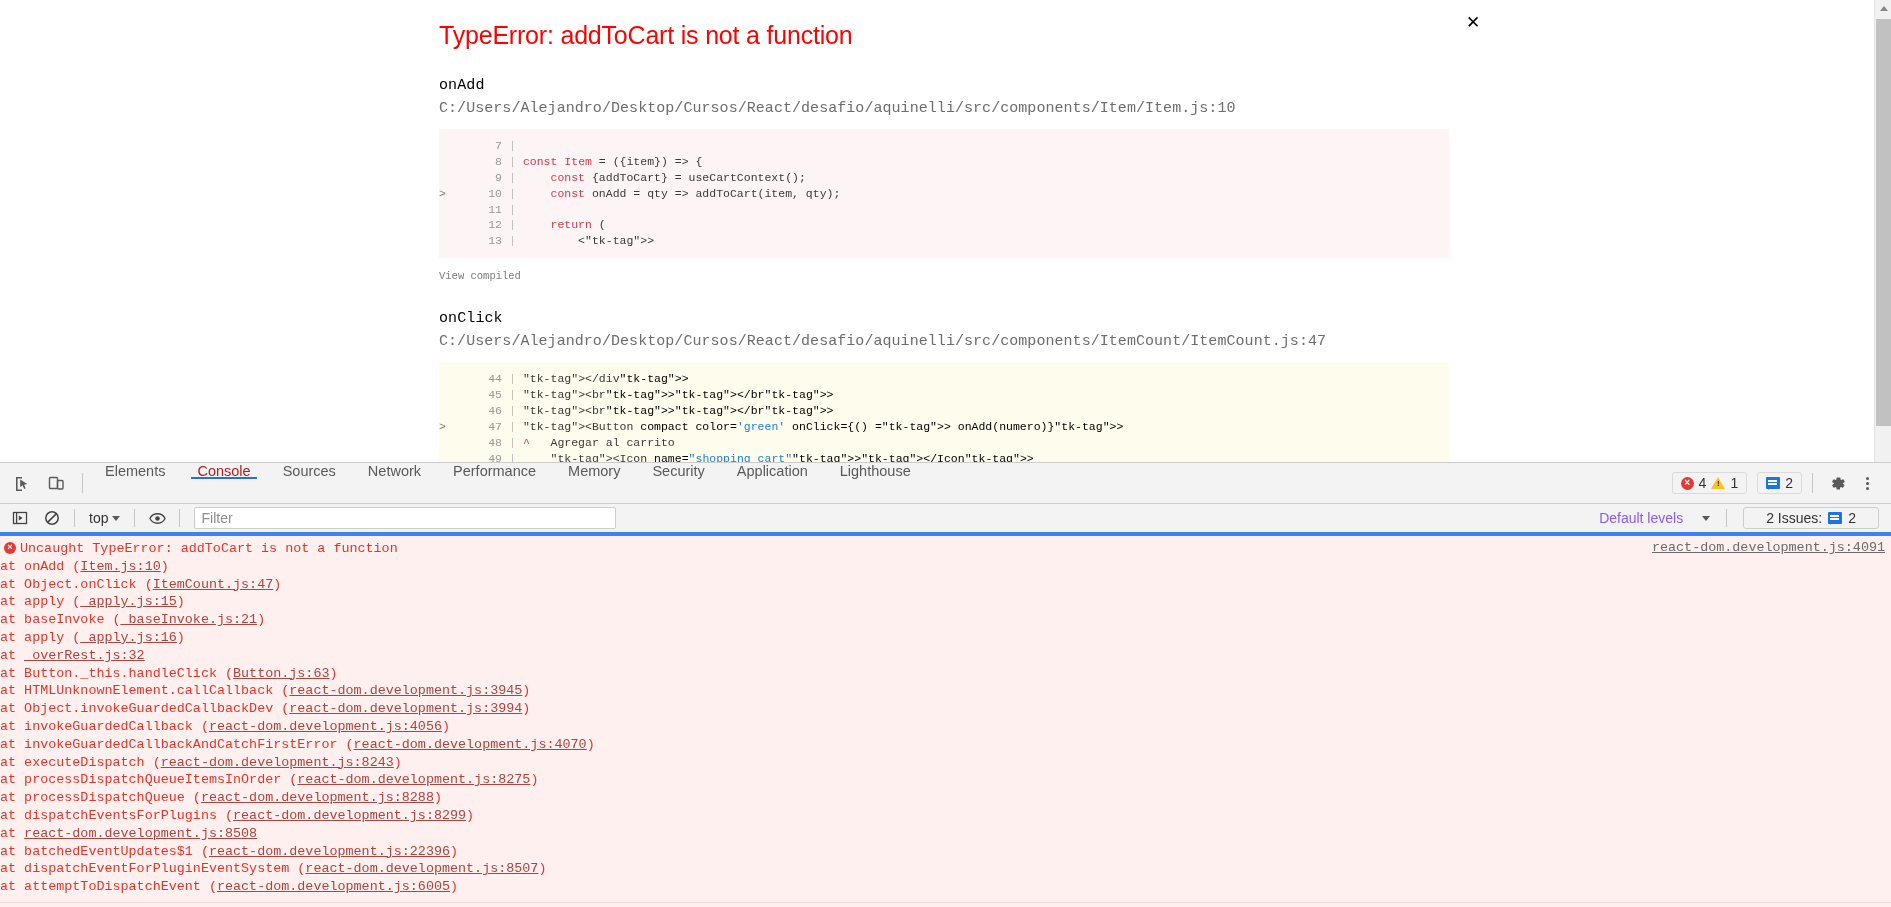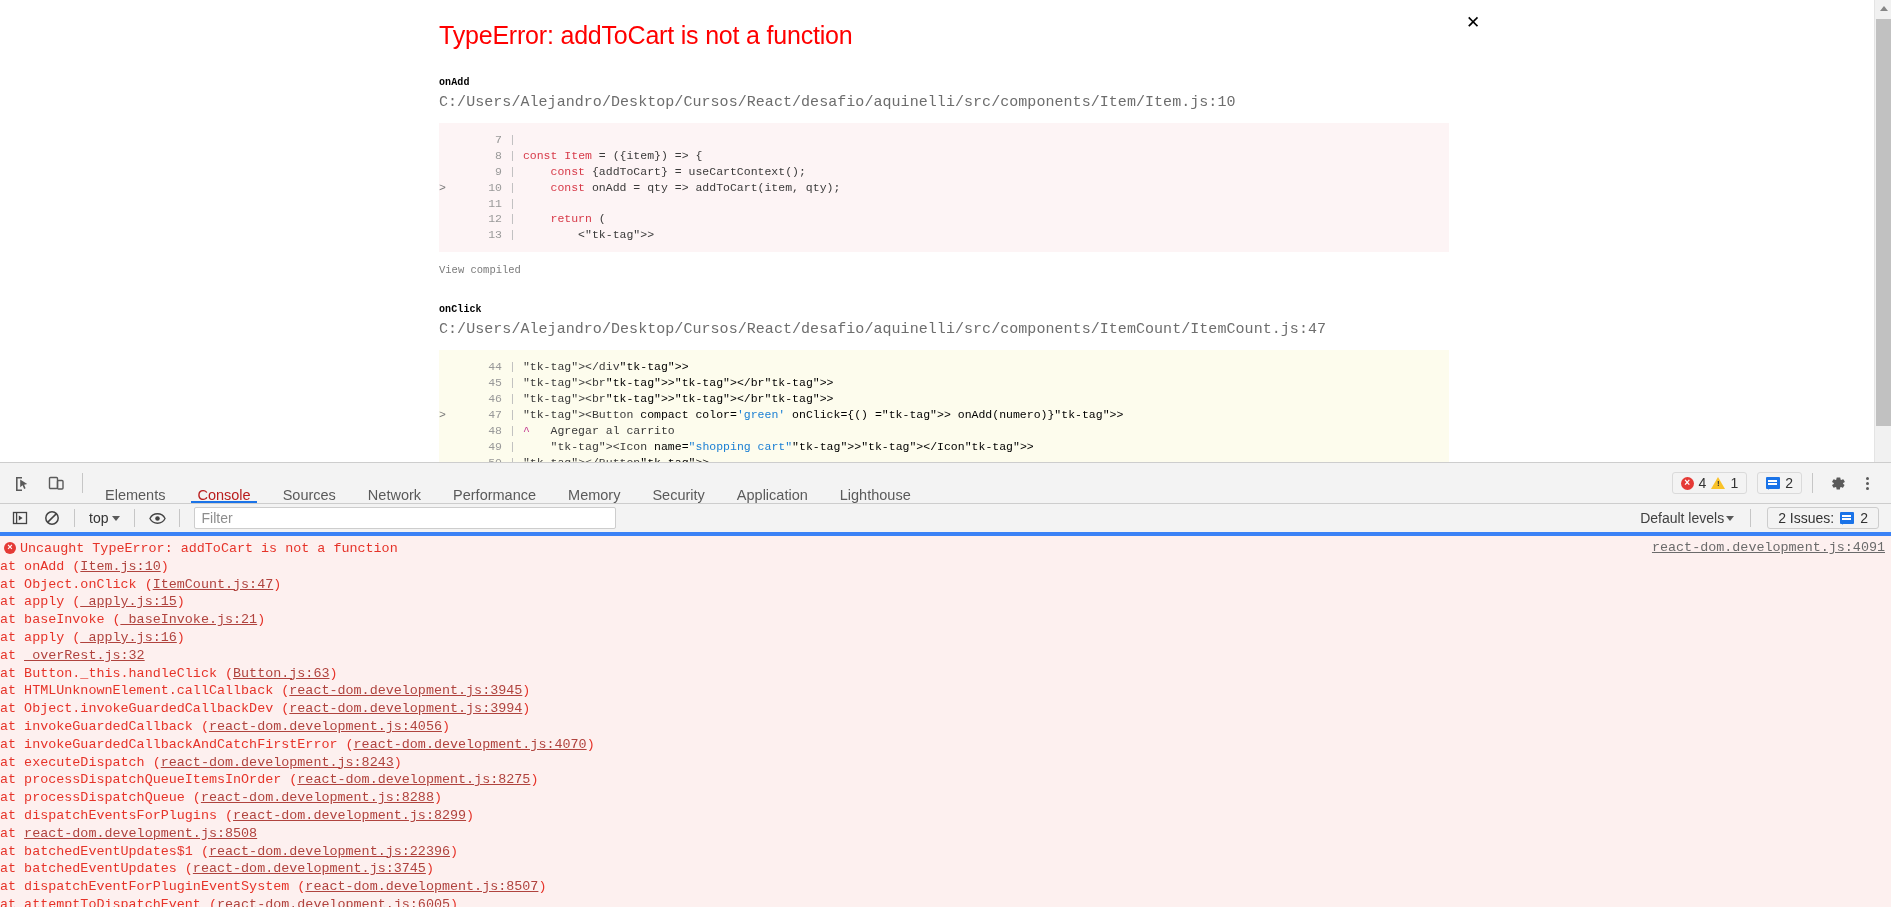--- a/index.html
+++ b/index.html
@@ -45,23 +45,23 @@
     font-size: 17px;
     line-height: 18px;
     text-align: center;
     cursor: pointer;
     font-family: "Liberation Sans", sans-serif;
   }
 
   .frame-block { margin-top: 27px; }
   .frame-fn {
     font-family: "Liberation Mono", monospace;
-    font-size: 10px;
+    font-size: 15px;
     color: #000000;
-    font-weight: 700;
+    font-weight: 400;
     letter-spacing: 0.1px;
   }
   .frame-path {
     font-family: "Liberation Mono", monospace;
     font-size: 15px;
     color: #6d6d6d;
     margin-top: 6px;
     letter-spacing: 0.05px;
   }
   .code-box {
@@ -155,21 +155,21 @@
     display: flex; align-items: center; justify-content: center;
     border-radius: 2px;
     cursor: pointer;
   }
   .vsep {
     width: 1px; height: 20px;
     background: #c6c6c6;
     align-self: center;
     margin: 0 6px;
   }
-  .dt-tabs { display: flex; align-items: flex-end; }
+  .dt-tabs { display: flex; align-items: flex-start; }
   .dt-tab {
     padding: 0 16px;
     display: flex; align-items: center;
     font-size: 14.5px;
     color: #5a5a5a;
     cursor: pointer;
     position: relative;
     white-space: nowrap;
   }
   .dt-tab.active { color: #b91c1c; }
@@ -282,34 +282,34 @@
     background: #ffffff;
     font-size: 14px;
     color: #333;
     padding: 0 6px;
     font-family: "Liberation Sans", sans-serif;
     border-radius: 2px;
   }
   .filter-input::placeholder { color: #8d8d8d; }
   .levels-select {
     margin-left: auto;
-    display: flex; align-items: center; gap: 2px;
+    display: flex; align-items: center; gap: 19px;
     font-size: 14px;
-    color: #404040;
+    color: #8b5cf6;
     padding: 2px 8px;
     cursor: pointer;
     white-space: nowrap;
   }
   .issues-btn {
     display: flex; align-items: center; gap: 6px;
     font-size: 14px;
     color: #333;
     border: 1px solid #cdcdcd;
     border-radius: 3px;
-    padding: 2px 10px;
+    padding: 2px 22px;
     margin-left: 8px;
     margin-right: 6px;
     cursor: pointer;
     background: #f3f3f3;
     white-space: nowrap;
   }
   .fb-sep {
     width: 1px; height: 18px; background: #c6c6c6; margin: 0 4px;
   }
 
@@ -509,19 +509,18 @@
           <div class="stack-line">at HTMLUnknownElement.callCallback (<a>react-dom.development.js:3945</a>)</div>
           <div class="stack-line">at Object.invokeGuardedCallbackDev (<a>react-dom.development.js:3994</a>)</div>
           <div class="stack-line">at invokeGuardedCallback (<a>react-dom.development.js:4056</a>)</div>
           <div class="stack-line">at invokeGuardedCallbackAndCatchFirstError (<a>react-dom.development.js:4070</a>)</div>
           <div class="stack-line">at executeDispatch (<a>react-dom.development.js:8243</a>)</div>
           <div class="stack-line">at processDispatchQueueItemsInOrder (<a>react-dom.development.js:8275</a>)</div>
           <div class="stack-line">at processDispatchQueue (<a>react-dom.development.js:8288</a>)</div>
           <div class="stack-line">at dispatchEventsForPlugins (<a>react-dom.development.js:8299</a>)</div>
           <div class="stack-line">at <a>react-dom.development.js:8508</a></div>
           <div class="stack-line">at batchedEventUpdates$1 (<a>react-dom.development.js:22396</a>)</div>
-          <div class="stack-line">at batchedEventUpdates (<a>react-dom.development.js:3745</a>)</div>
           <div class="stack-line">at dispatchEventForPluginEventSystem (<a>react-dom.development.js:8507</a>)</div>
           <div class="stack-line">at attemptToDispatchEvent (<a>react-dom.development.js:6005</a>)</div>
         </div>
     </div>
   </div>
 </div>
 
 </body></html>

